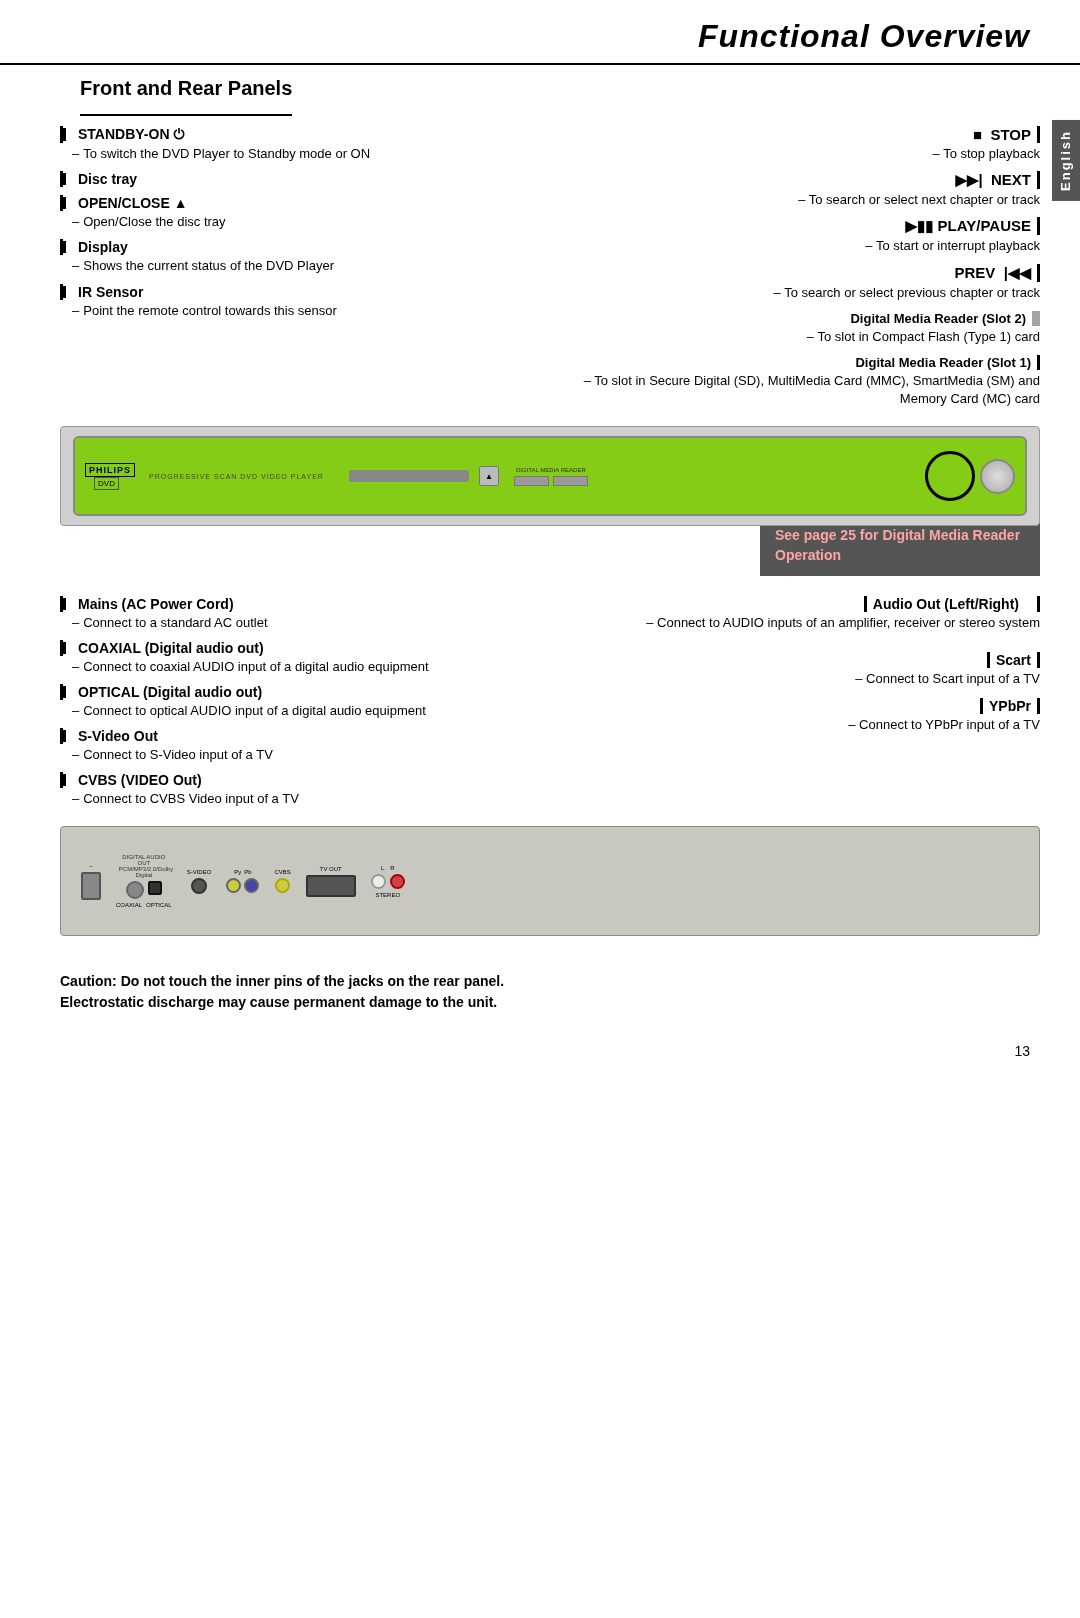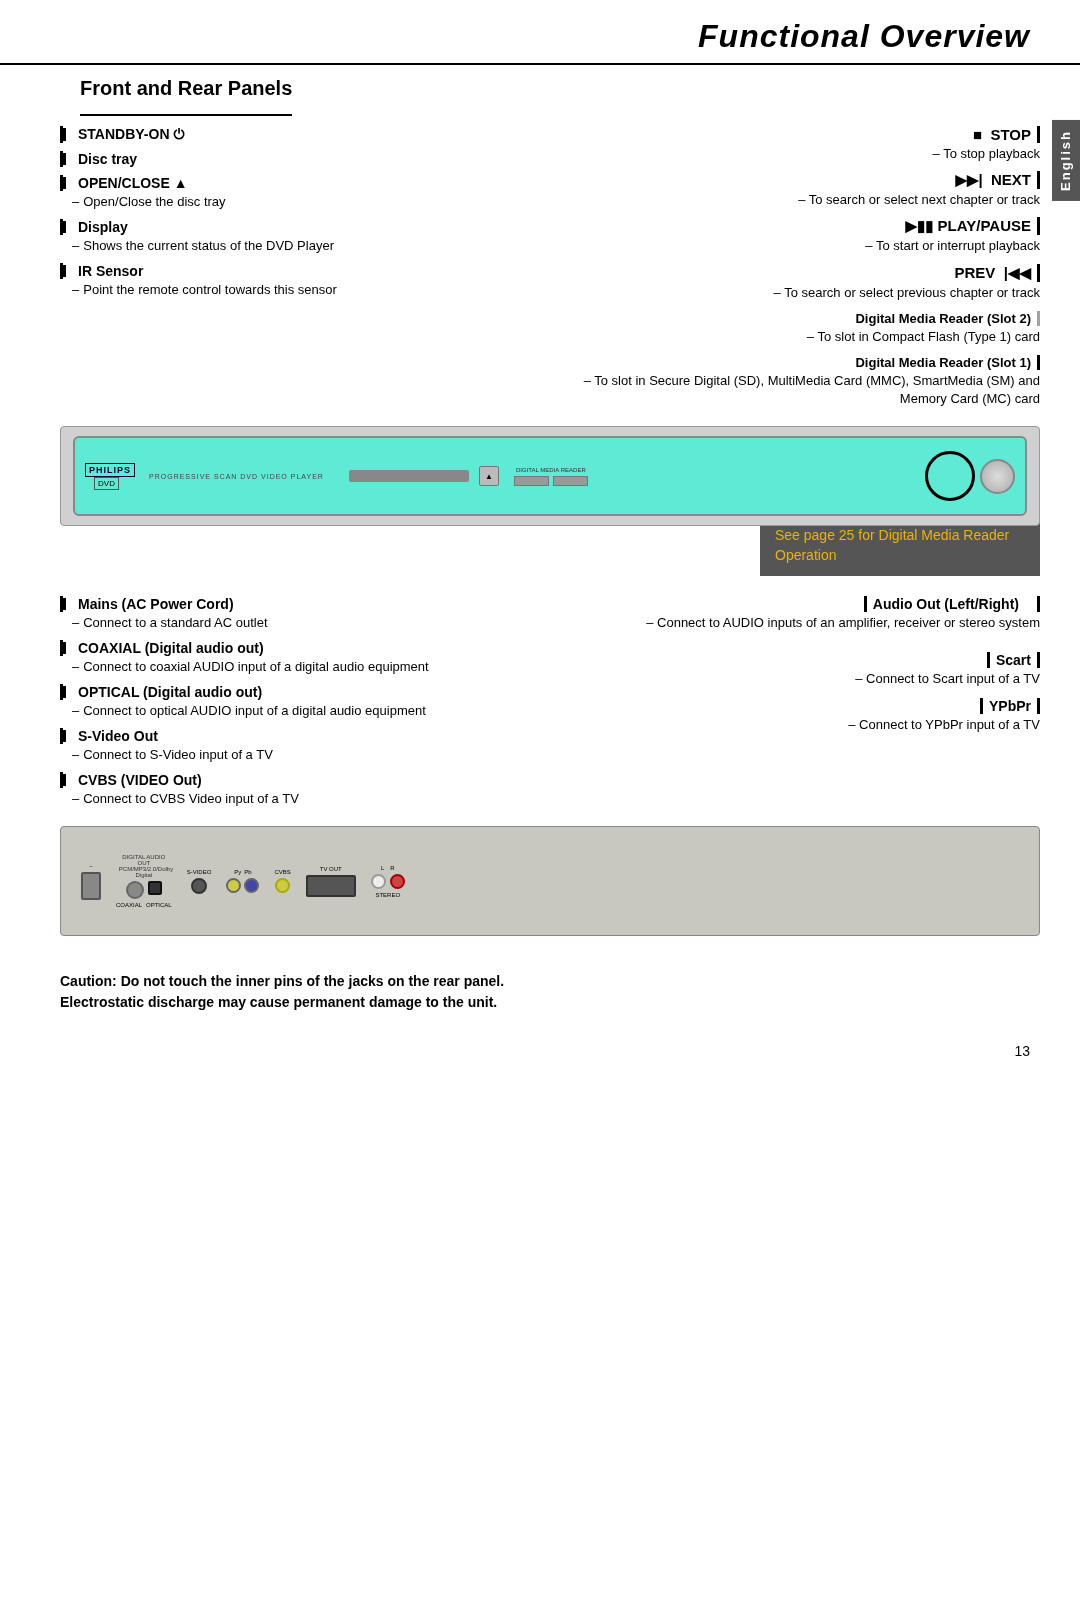--- a/index.html
+++ b/index.html
@@ -117,21 +117,21 @@
       margin: 10px 0;
       border-radius: 4px;
       position: relative;
       overflow: hidden;
       display: flex;
       align-items: center;
       padding: 8px 12px;
     }
 
     .device-body {
-      background: #5eead4;
+      background: #84cc16;
       border: 2px solid #888;
       border-radius: 6px;
       width: 100%;
       height: 80px;
       display: flex;
       align-items: center;
       padding: 0 10px;
       position: relative;
     }
     .philips-logo {
@@ -187,22 +187,22 @@
       top: 15px;
       width: 50px;
       height: 50px;
       border: 3px solid #000;
       border-radius: 50%;
     }
 
     
     .callout-box {
       background: #555;
-      color: #eab308;
-      font-weight: normal;
+      color: #fca5a5;
+      font-weight: bold;
       font-size: 14px;
       padding: 10px 15px;
       float: right;
       margin-top: -20px;
       margin-right: 0;
       width: 280px;
       line-height: 1.4;
     }
 
     
@@ -342,20 +342,23 @@
   
   <div class="section-title">Front and Rear Panels</div>
 
   
   <div class="front-annotations">
 
     <div class="left-annotations">
 
       <div class="annotation-block">
         <div class="annotation-title ann-line">STANDBY-ON ⏻</div>
+        <div class="annotation-desc">
+          <span class="dash">–</span>To switch the DVD Player to Standby mode or ON
+        </div>
       </div>
 
       <div class="annotation-block">
         <div class="annotation-title ann-line">Disc tray</div>
       </div>
 
       <div class="annotation-block">
         <div class="annotation-title ann-line">OPEN/CLOSE ▲</div>
         <div class="annotation-desc">
           <span class="dash">–</span>Open/Close the disc tray
@@ -410,21 +413,21 @@
       <div class="annotation-block" style="">
         <div class="annotation-title" style="font-weight:bold; font-size:15px; border-right:3px solid #000; padding-right:6px; display:inline-block;">
           PREV &nbsp;|◀◀
         </div>
         <div class="annotation-desc">
           – To search or select previous chapter or track
         </div>
       </div>
 
       <div class="annotation-block" style="text-align:right; margin-top:6px;">
-        <div class="annotation-title" style="font-weight:bold; font-size:13px; border-right:3px solid #a3a3a3; padding-right:6px; display:inline-block;">
+        <div class="annotation-title" style="font-weight:bold; font-size:13px; border-right:8px solid #a3a3a3; padding-right:6px; display:inline-block;">
           Digital Media Reader (Slot 2)
         </div>
         <div class="annotation-desc">
           – To slot in Compact Flash (Type 1) card
         </div>
       </div>
 
       <div class="annotation-block" style="text-align:right; margin-top:6px;">
         <div class="annotation-title" style="font-weight:bold; font-size:13px; border-right:3px solid #000; padding-right:6px; display:inline-block;">
           Digital Media Reader (Slot 1)

